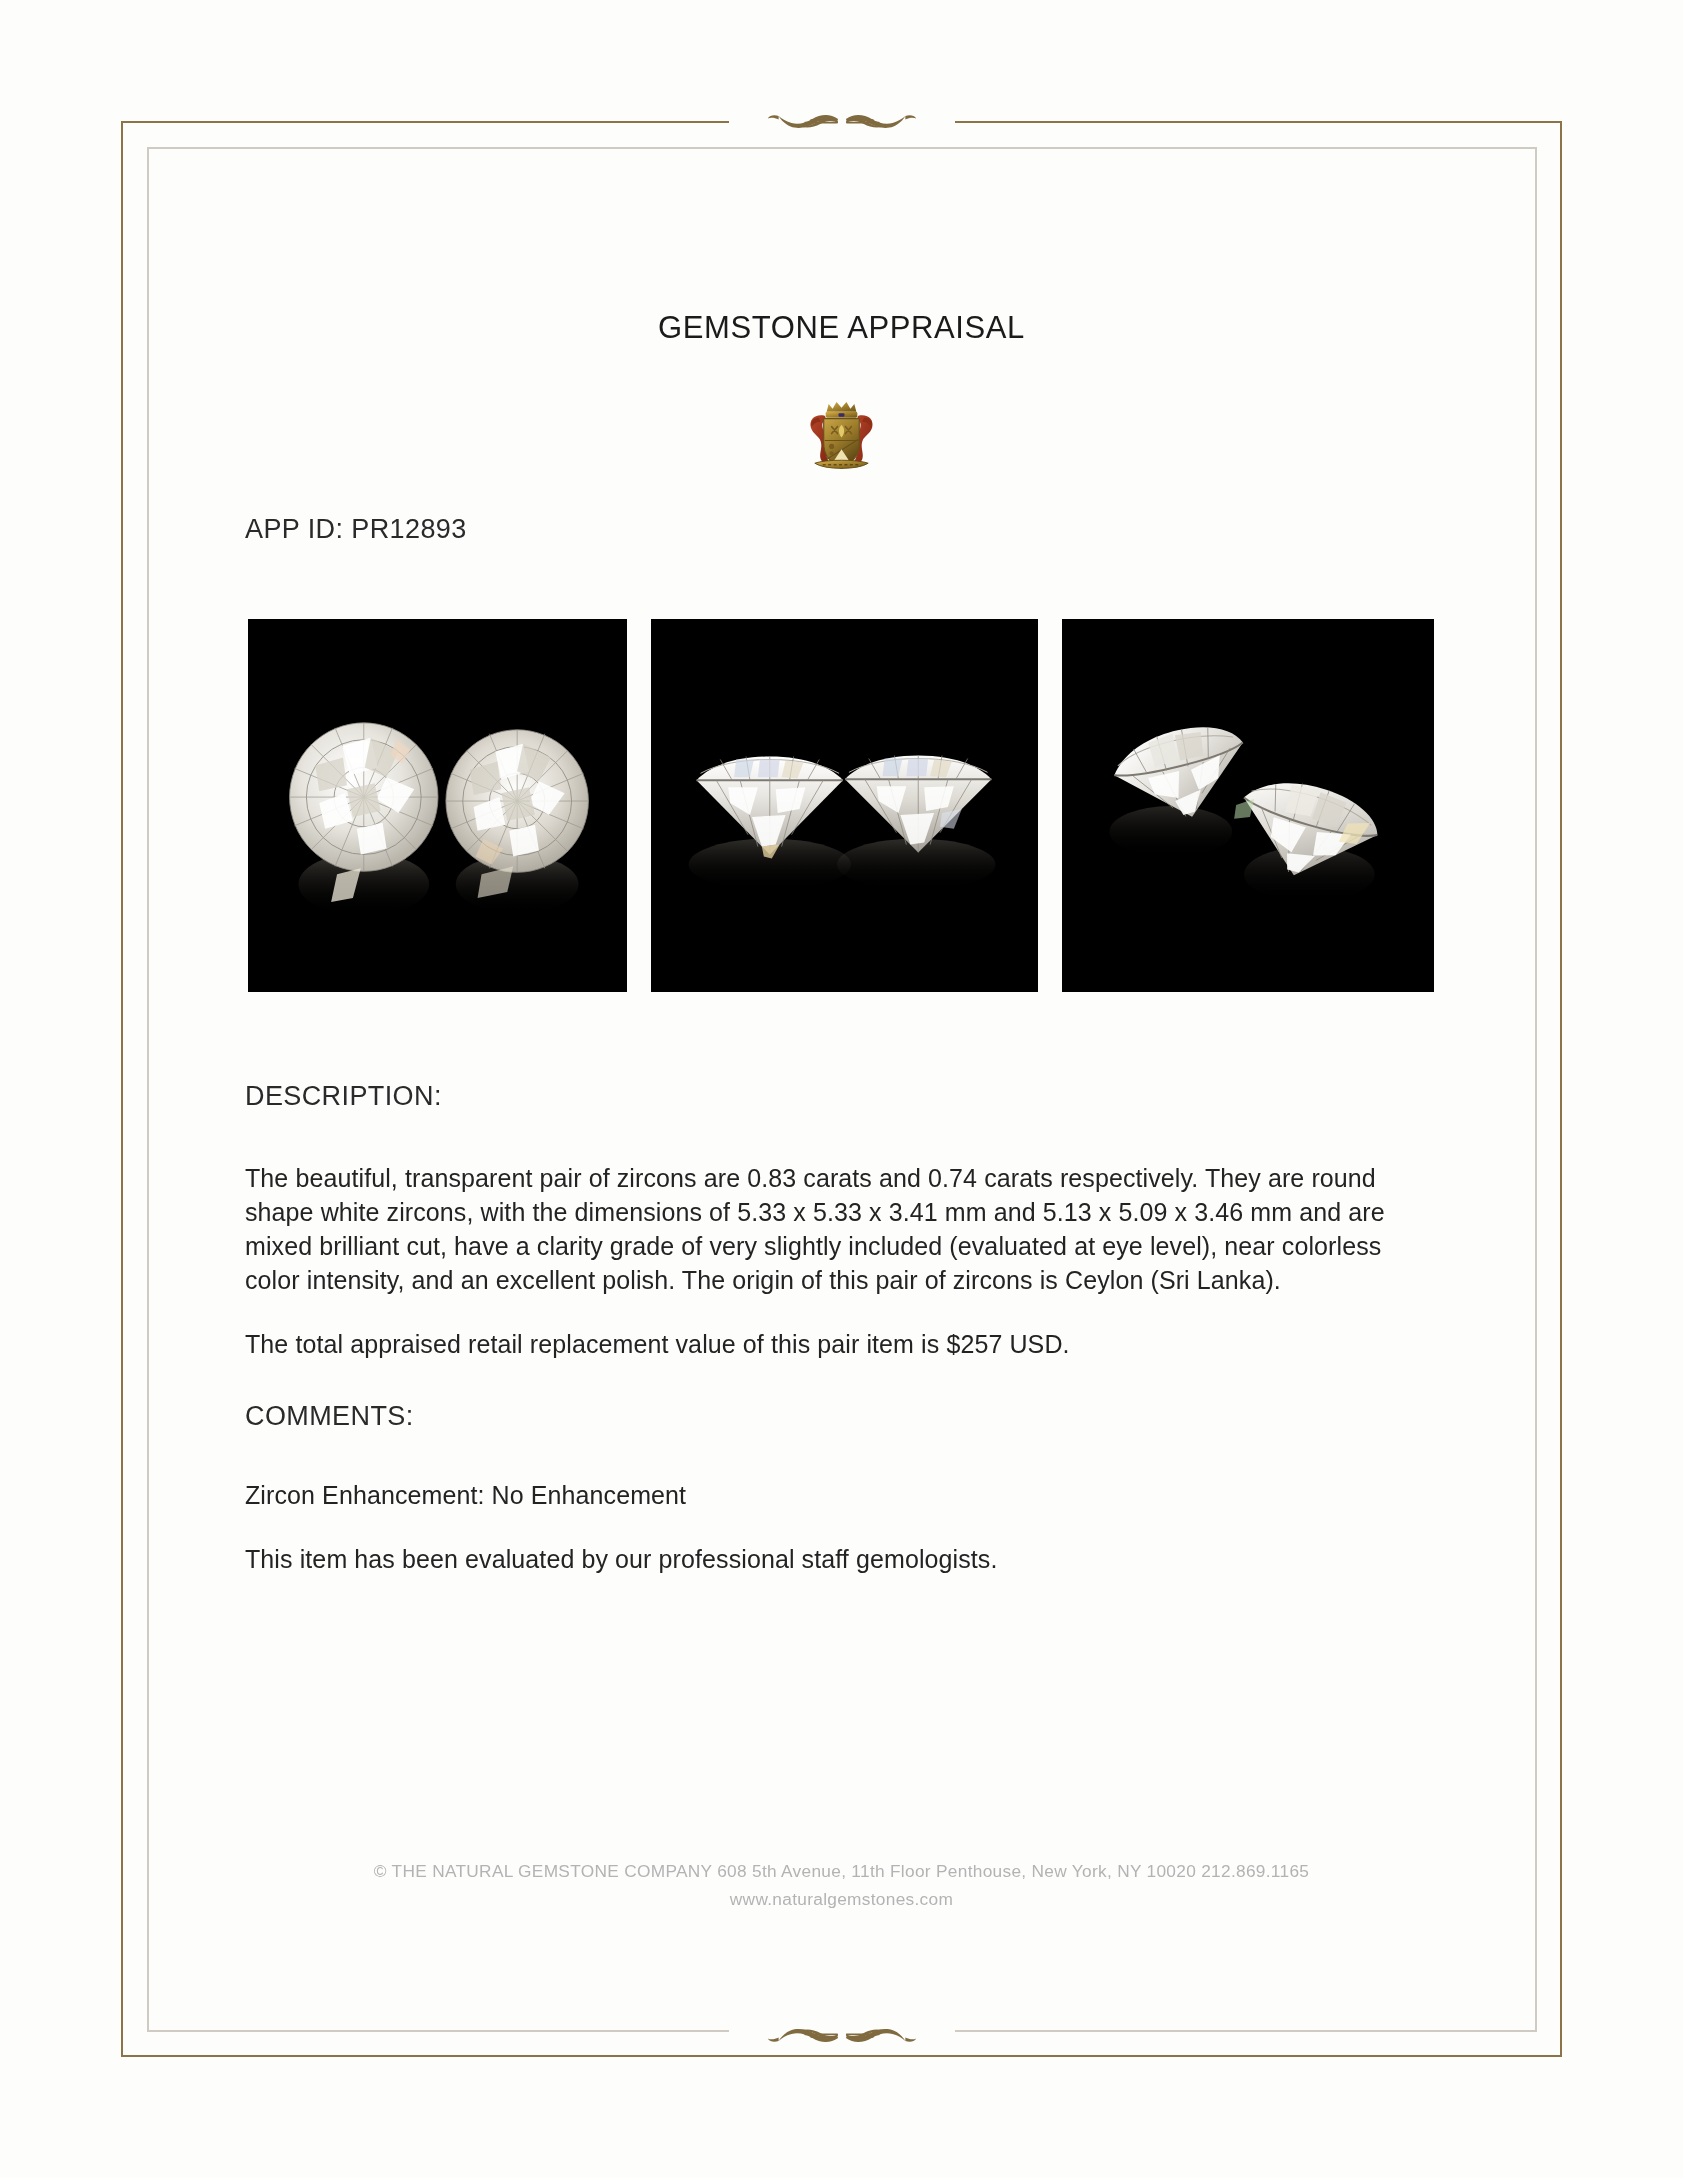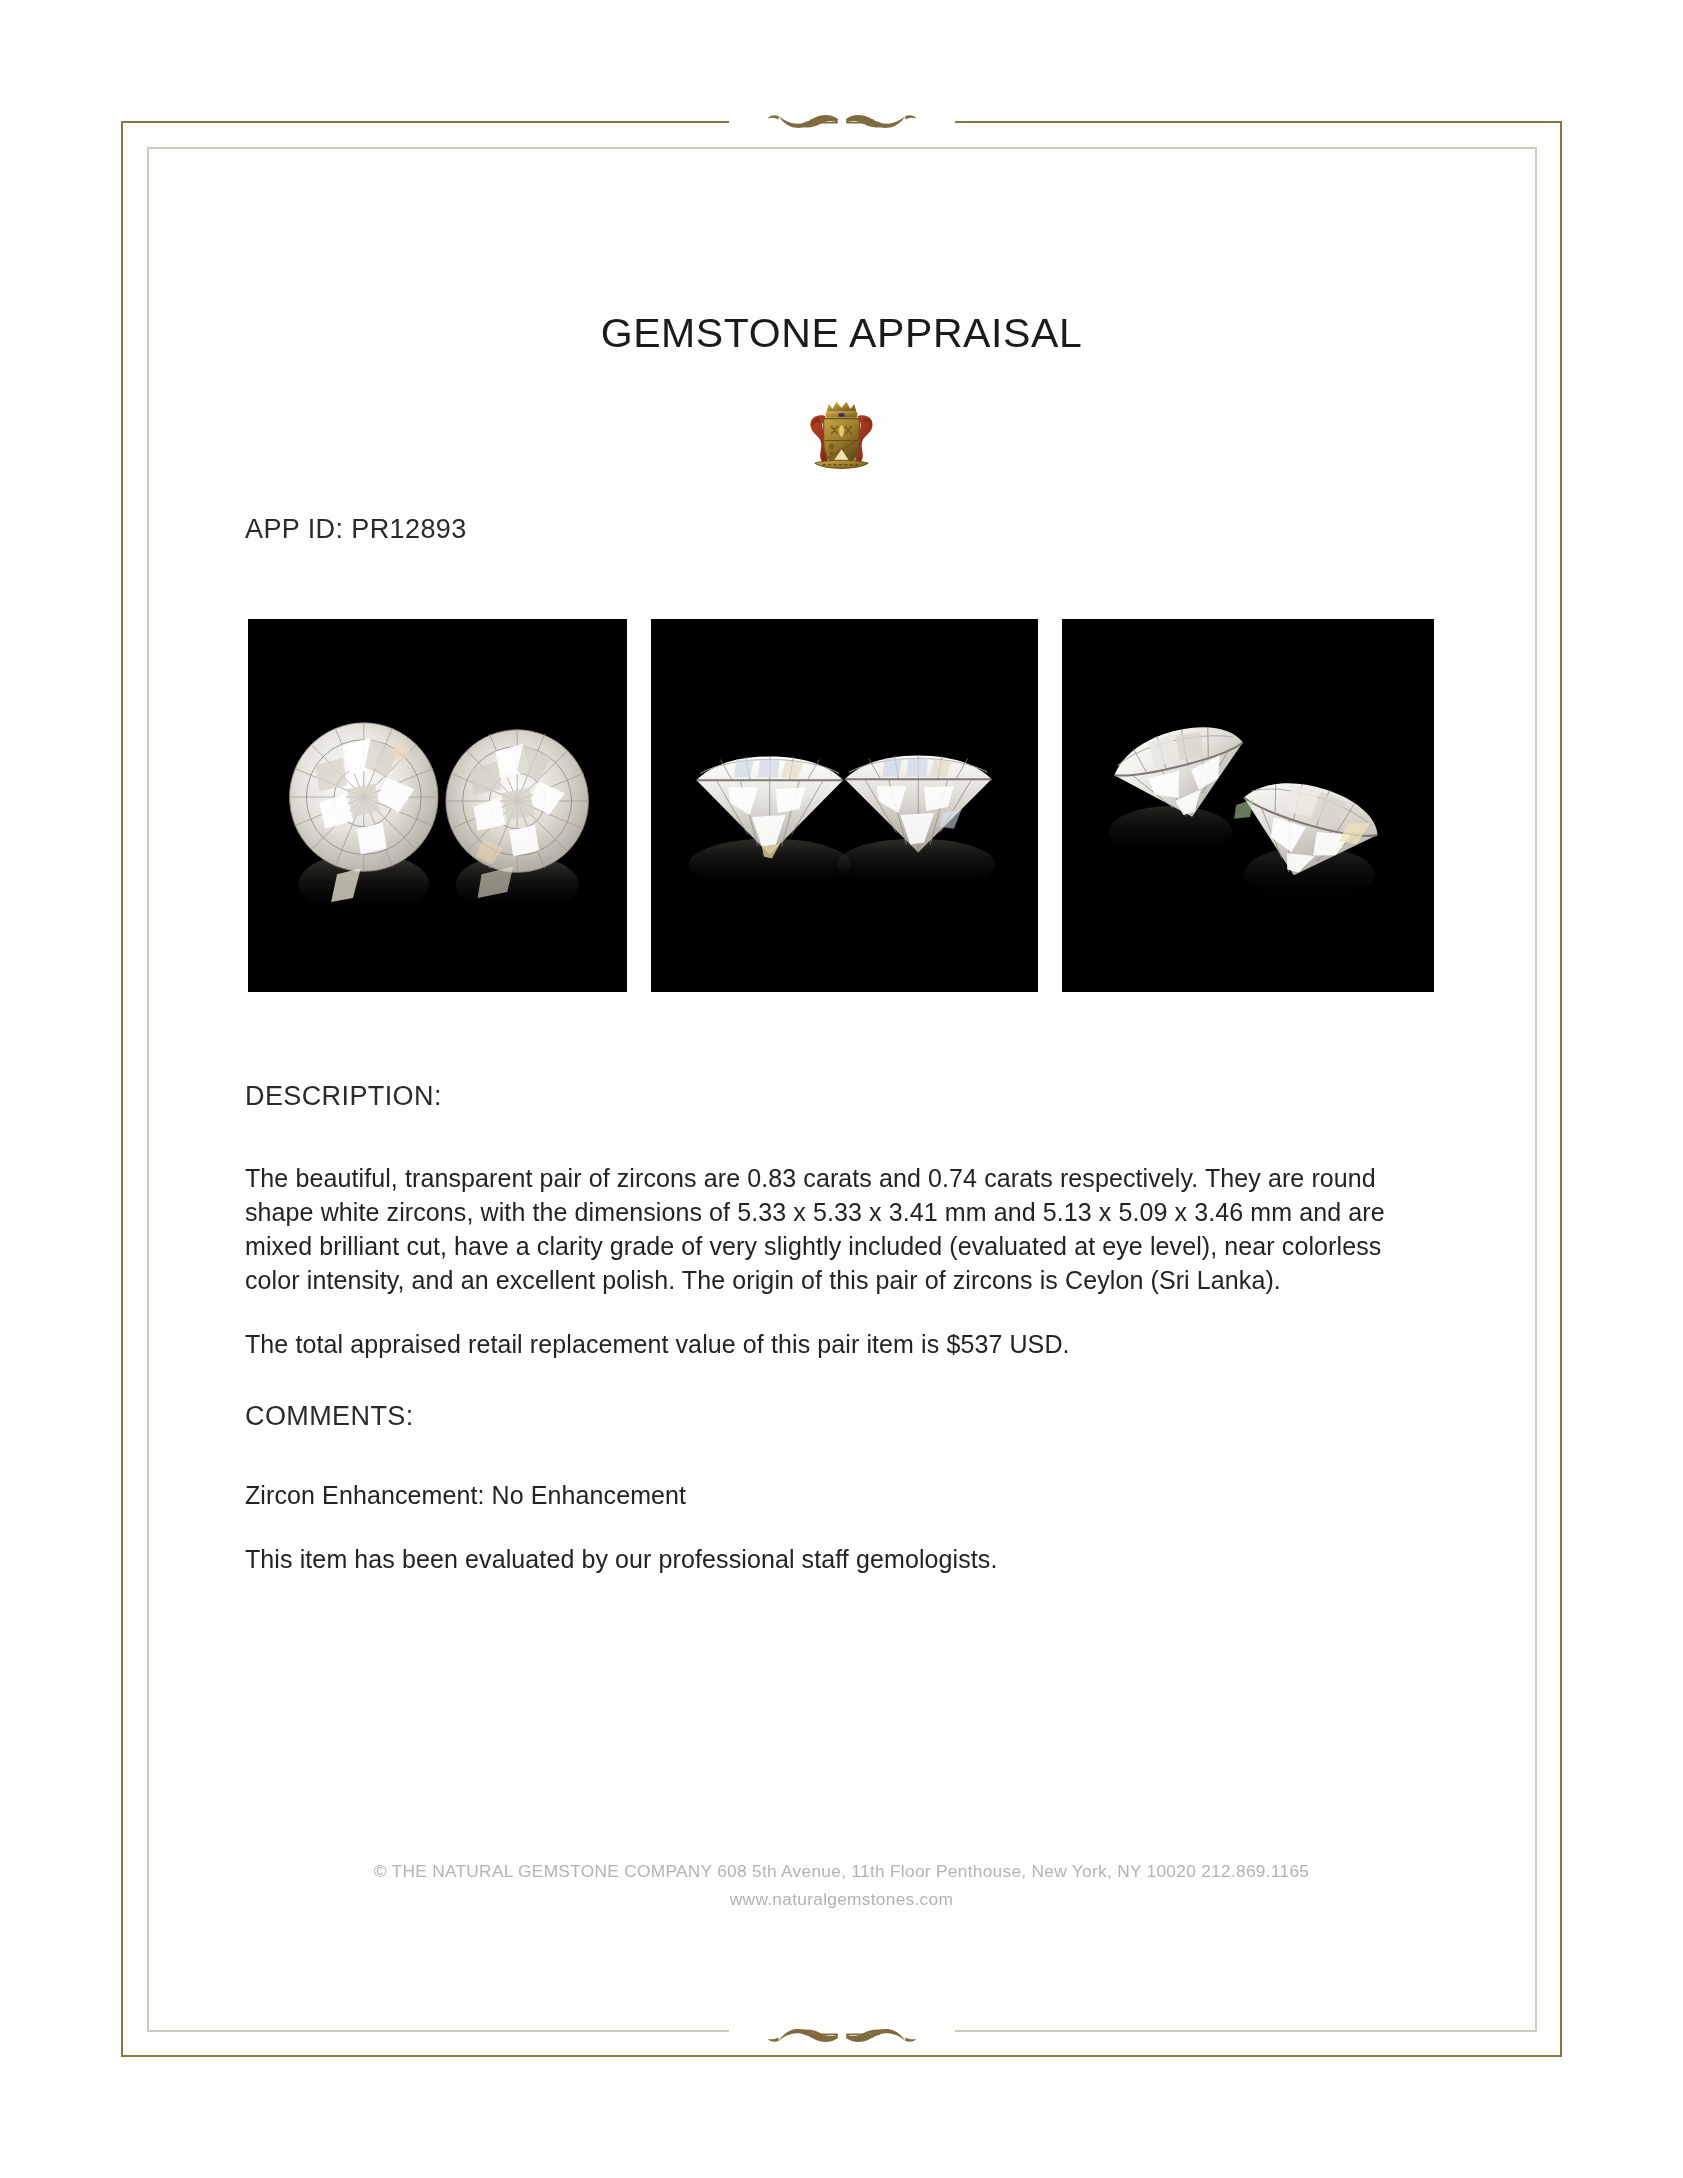--- a/index.html
+++ b/index.html
@@ -80,21 +80,21 @@
     white-space: nowrap;
     font-weight: 400;
   }
   .appraisal-subtitle {
     position: absolute;
     left: 0;
     top: 310px;
     width: 1683px;
     text-align: center;
     font-family: "Liberation Sans", sans-serif;
-    font-size: 41px;
+    font-size: 31px;
     letter-spacing: 0.6px;
     color: #1b1b1b;
     white-space: nowrap;
   }
 
   
   .crest-wrap {
     position: absolute;
     left: 797px;
     top: 394px;
@@ -512,21 +512,21 @@
         </g>
 
         <polygon points="176,188 194,182 190,200 174,202" fill="#b8d9a8" opacity="0.55"></polygon>
       </svg>
     </div>
 
   </div>
 
   <div class="section-heading desc-heading">DESCRIPTION:</div>
   <div class="body-block desc-main">The beautiful, transparent pair of zircons are 0.83 carats and 0.74 carats respectively. They are round shape white zircons, with the dimensions of 5.33 x 5.33 x 3.41 mm and 5.13 x 5.09 x 3.46 mm and are mixed brilliant cut, have a clarity grade of very slightly included (evaluated at eye level), near colorless color intensity, and an excellent polish. The origin of this pair of zircons is Ceylon (Sri Lanka).</div>
-  <div class="body-block desc-value">The total appraised retail replacement value of this pair item is $537 USD.</div>
+  <div class="body-block desc-value">The total appraised retail replacement value of this pair item is $257 USD.</div>
 
   <div class="section-heading comments-heading">COMMENTS:</div>
   <div class="body-block comment-1">Zircon Enhancement: No Enhancement</div>
   <div class="body-block comment-2">This item has been evaluated by our professional staff gemologists.</div>
 
   <div class="footer">
     <span>© THE NATURAL GEMSTONE COMPANY  608 5th Avenue, 11th Floor Penthouse, New York, NY  10020   212.869.1165</span>
     <span class="line2">www.naturalgemstones.com</span>
   </div>
 

